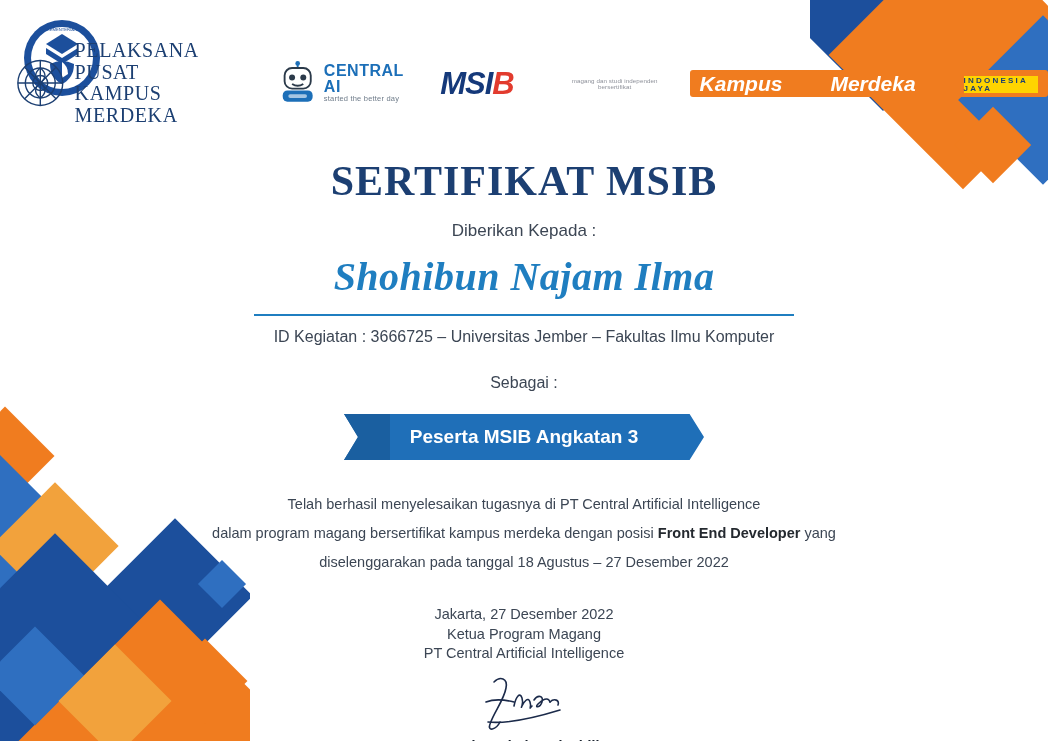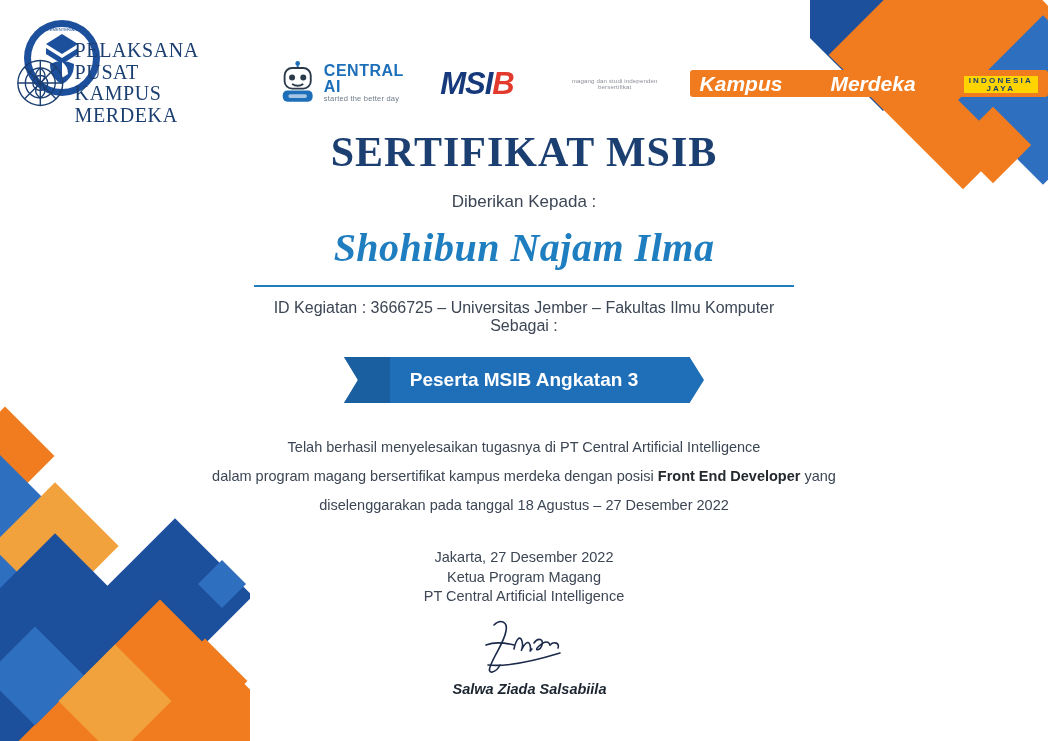--- a/index.html
+++ b/index.html
@@ -90,57 +90,58 @@
   .msib-word {
     color: #15397a; font-weight: bold; font-style: italic;
     font-size: 31px; letter-spacing: -1px;
     font-family: "Liberation Sans", sans-serif;
   }
   .msib-word .dot { color: #e23b2e; }
   .msib-sub { color: #8d9099; font-size: 6.2px; letter-spacing: .1px; margin-top: 2px;}
 
   .km-logo {
     background: #f07c1f; padding: 4px 10px 3px; border-radius: 3px;
-    text-align: center; line-height: .95;
+    text-align: left; line-height: .95;
   }
   .km-l1 { color: #ffffff; font-weight: bold; font-style: italic; font-size: 21px; }
   .km-l2 { color: #ffffff; font-weight: bold; font-style: italic; font-size: 21px; }
   .km-l3 {
     background: #ffd400; color: #1c3f72; font-weight: bold;
     font-size: 8px; letter-spacing: 2.2px; margin-top: 2px; padding: 1px 0;
   }
 
   
   .content {
     position: absolute; left: 0; right: 0; top: 128px;
     text-align: center;
   }
   .title {
     font-family: "Liberation Serif", serif;
     font-weight: bold; font-size: 42px; color: #1c3f72;
     letter-spacing: 1px;
+    margin-top: 29px;
   }
   .given-to {
     margin-top: 16px; font-size: 17px; color: #3c4654;
   }
   .recipient {
     margin-top: 12px;
     font-family: "Liberation Serif", serif;
     font-style: italic; font-weight: bold;
     font-size: 40px; color: #1f7ec0; letter-spacing: .5px;
   }
   .rule {
     width: 540px; height: 2px; background: #1f7ec0;
     margin: 14px auto 0;
   }
   .activity-id {
     margin-top: 12px; font-size: 16px; color: #3c4654;
   }
   .as-label {
-    font-size: 16px; color: #3c4654;
+    margin-top: 28px; font-size: 16px; color: #3c4654;
   }
   .role-banner {
     margin: 22px auto 0;
     position: relative; width: 360px; height: 46px;
   }
   .role-banner .shape {
     position: absolute; inset: 0;
     background: #1f6fb8;
     clip-path: polygon(0 0, 96% 0, 100% 50%, 96% 100%, 0 100%, 4% 50%);
   }

